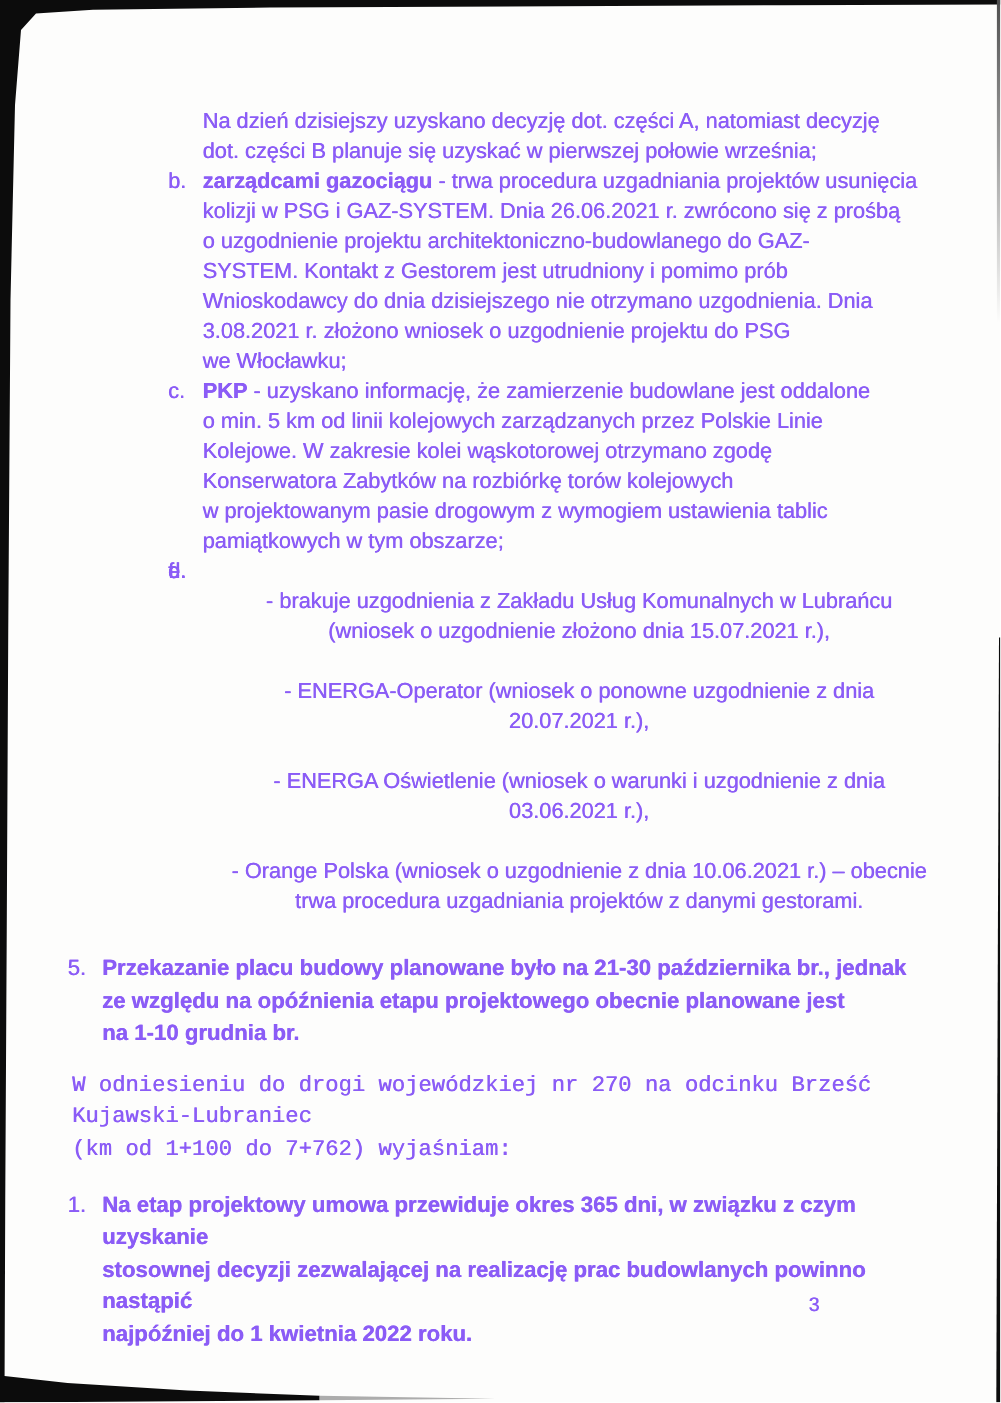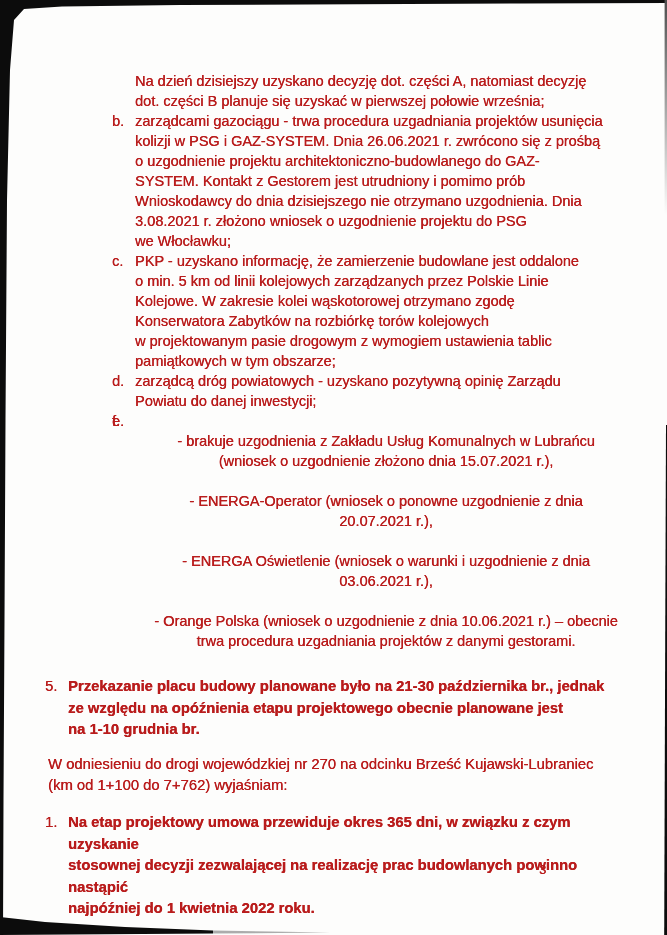--- a/index.html
+++ b/index.html
@@ -2,46 +2,46 @@
 <html><head>
 <meta charset="utf-8">
 <style>
   html,body{margin:0;padding:0;background:#ffffff;}
   .page{
     position:relative;
     width:667px;height:935px;
     background:#fdfdfc;
     overflow:hidden;
     font-family:"Liberation Sans","DejaVu Sans",sans-serif;
-    color:#b91c1c;
+    color:#8b5cf6;
     text-shadow:0.3px 0 0 currentColor; 
   }
   .scan-edges{position:absolute;left:0;top:0;width:667px;height:935px;pointer-events:none;}
   .content{position:absolute;left:0;top:0;width:667px;}
   .cont-para{
     margin:71px 0 0 135px;
     font-size:14.5px;line-height:20px;
     white-space:pre-line;
     width:500px;
   }
   .lettered{list-style:none;margin:0;padding:0;}
   .litem{position:relative;padding-left:135px;font-size:14.5px;line-height:20px;}
   .litem .lbl{position:absolute;left:112px;top:0;}
   .litem .body{white-space:pre-line;width:502px;}
-  .litem .body b{font-weight:normal;}
+  .litem .body b{font-weight:bold;}
   .sub{white-space:pre-line;text-align:center;}
   .nitem{position:relative;padding-left:68px;font-size:14.8px;line-height:21.6px;}
   .nitem .lbl{position:absolute;left:45px;top:0;}
   .nitem .body{white-space:pre-line;width:560px;font-weight:bold;}
   .item5{margin-top:5px;}
   .item1{margin-top:15px;}
   .section-para{
     margin:13px 0 0 48px;
     font-size:14.8px;line-height:21.6px;
-    white-space:pre-line;width:585px;
+    white-space:pre-line;width:585px;font-family:Liberation Mono, monospace;
   }
   .page-num{position:absolute;left:539px;top:862px;font-size:13px;}
 </style>
 </head>
 <body>
 
 <div class="page">
 
   <svg class="scan-edges" viewBox="0 0 667 935">
     <defs>
@@ -83,22 +83,20 @@
         <div class="body"><b>PKP</b><span> - uzyskano informację, że zamierzenie budowlane jest oddalone
 o min. 5 km od linii kolejowych zarządzanych przez Polskie Linie
 Kolejowe. W zakresie kolei wąskotorowej otrzymano zgodę
 Konserwatora Zabytków na rozbiórkę torów kolejowych
 w projektowanym pasie drogowym z wymogiem ustawienia tablic
 pamiątkowych w tym obszarze;</span></div>
       </li>
 
       <li class="litem">
         <span class="lbl">d.</span>
-        <div class="body"><b>zarządcą dróg powiatowych</b><span> - uzyskano pozytywną opinię Zarządu
-Powiatu do danej inwestycji;</span></div>
       </li>
 
       <li class="litem">
         <span class="lbl">e.</span>
       </li>
 
       <li class="litem">
         <span class="lbl">f.</span>
         <div class="body">
           <div class="sub">- brakuje uzgodnienia z Zakładu Usług Komunalnych w Lubrańcu

